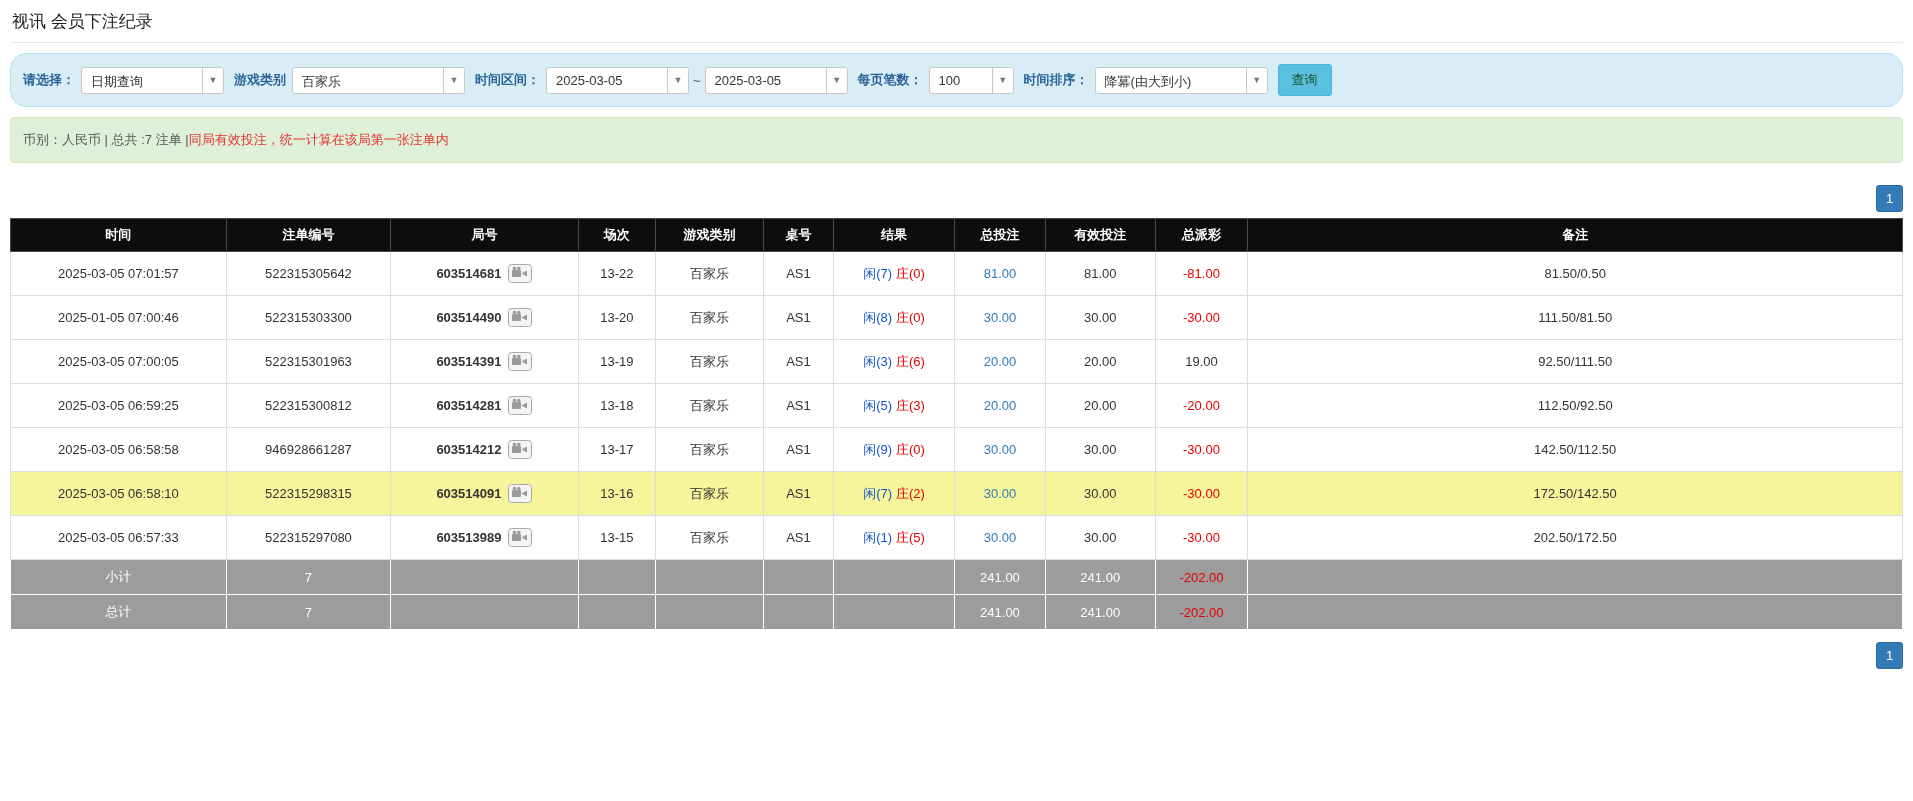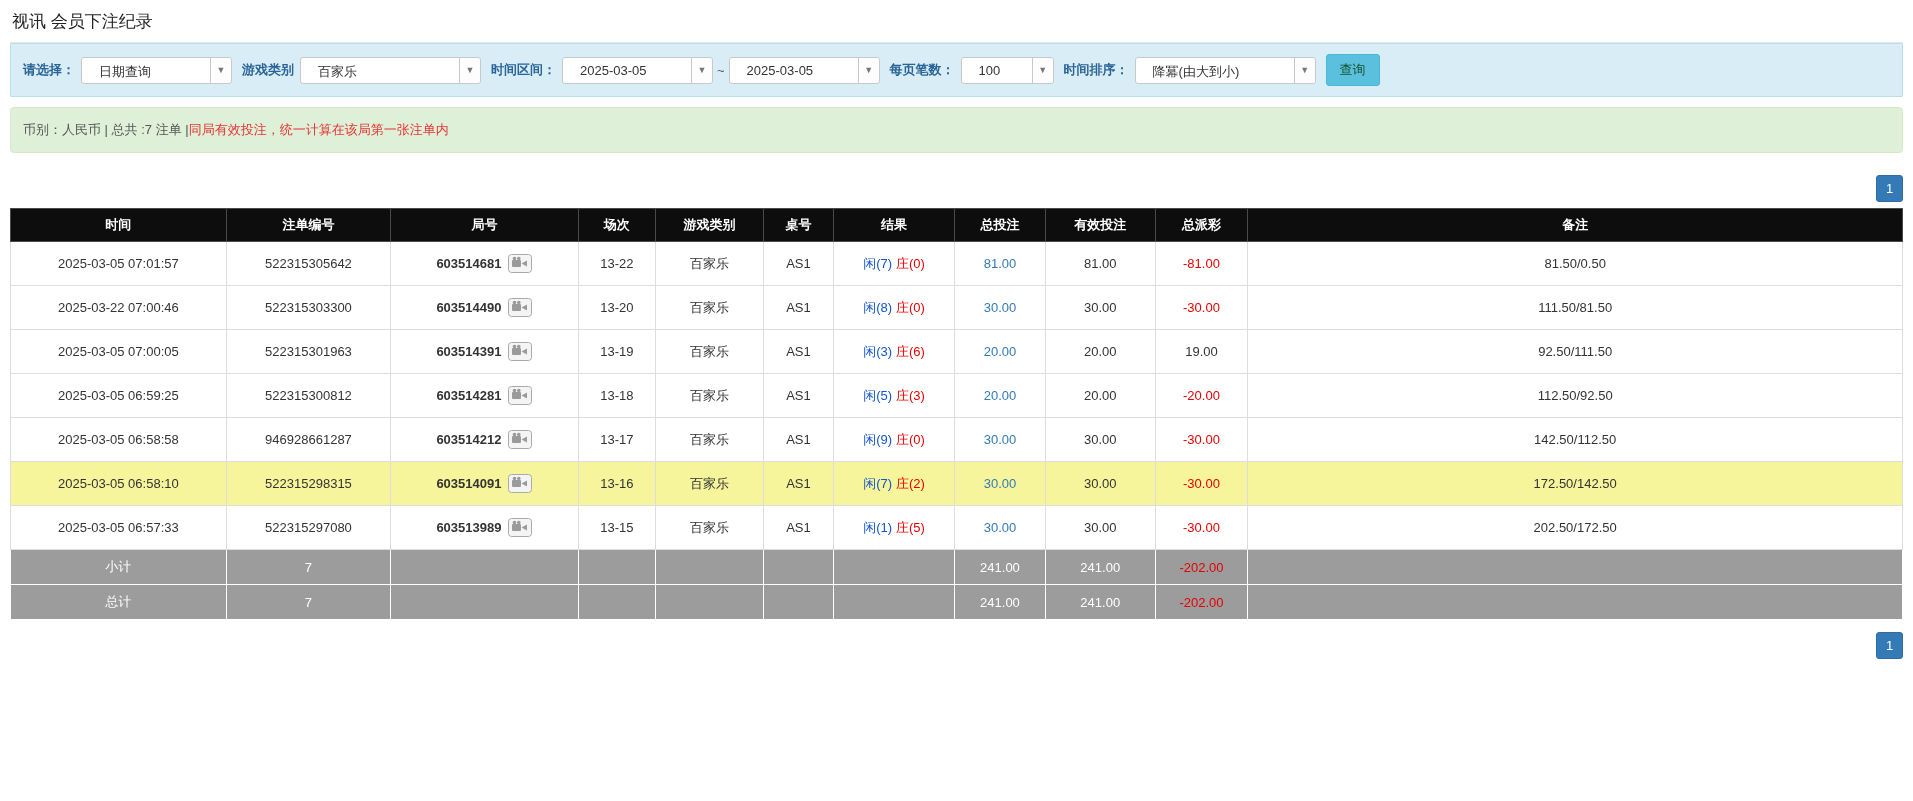--- a/index.html
+++ b/index.html
@@ -7,28 +7,29 @@
     margin: 0;
     background: #ffffff;
     font-family: "Liberation Sans", "DejaVu Sans", sans-serif;
     color: #333;
   }
   .page { padding: 0 10px 20px; min-width: 1893px; }
 
   .page-header {
     padding: 10px 2px 9px;
     border-bottom: 1px solid #e7e7e7;
+    margin-bottom: 10px;
   }
   .page-title { font-size: 17px; color: #222; }
 
   
   .filter-bar {
     background: var(--filter_bg);
     border: 1px solid var(--filter_border);
-    border-radius: 1px;
+    border-radius: 16px;
     padding: 10px 10px;
     display: flex;
     align-items: center;
     font-size: 13px;
   }
   .flabel {
     color: var(--filter_label);
     font-weight: bold;
     white-space: nowrap;
     margin: 0 6px 0 10px;
@@ -41,21 +42,20 @@
     display: inline-flex;
     align-items: stretch;
     height: 27px;
     cursor: pointer;
   }
   .combo-value {
     padding: 5px 9px 0;
     font-size: 13px;
     color: #333;
     white-space: nowrap;
-    margin-left: 8px;
   }
   .w-md  .combo-value { min-width: 120px; }
   .w-lg  .combo-value { min-width: 150px; }
   .w-num .combo-value { min-width: 62px; }
   .combo-caret {
     border-left: 1px solid #c8c8c8;
     width: 21px;
     display: flex;
     align-items: center;
     justify-content: center;
@@ -269,21 +269,21 @@
       <span class="res-player">闲(7)</span><span class="res-banker">庄(0)</span>
     </td>
     <td>
       <span class="bet-link">81.00</span>
     </td>
     <td>81.00</td>
     <td class="auto-neg neg">-81.00</td>
     <td>81.50/0.50</td>
   </tr>
         <tr>
-    <td>2025-03-22 07:00:46</td>
+    <td>2025-01-05 07:00:46</td>
     <td>522315303300</td>
     <td>
       <span class="round-wrap">
         <span>603514490</span>
         <button class="video-btn">
           <svg width="24" height="19" viewBox="0 0 24 19">
             <rect x="0.5" y="0.5" width="23" height="18" rx="3" fill="#f4f4f4" stroke="#aaaaaa"></rect>
             <rect x="4" y="6" width="9" height="7" rx="1" fill="#9a9a9a"></rect>
             <path d="M13.5 9.5 L19 6.5 V12.5 Z" fill="#9a9a9a"></path>
             <circle cx="6.5" cy="4.5" r="1.8" fill="#9a9a9a"></circle>

